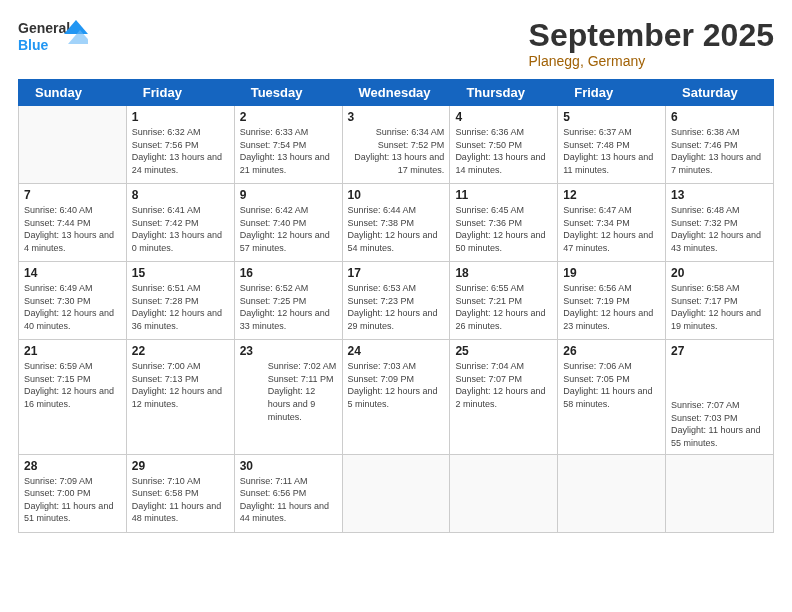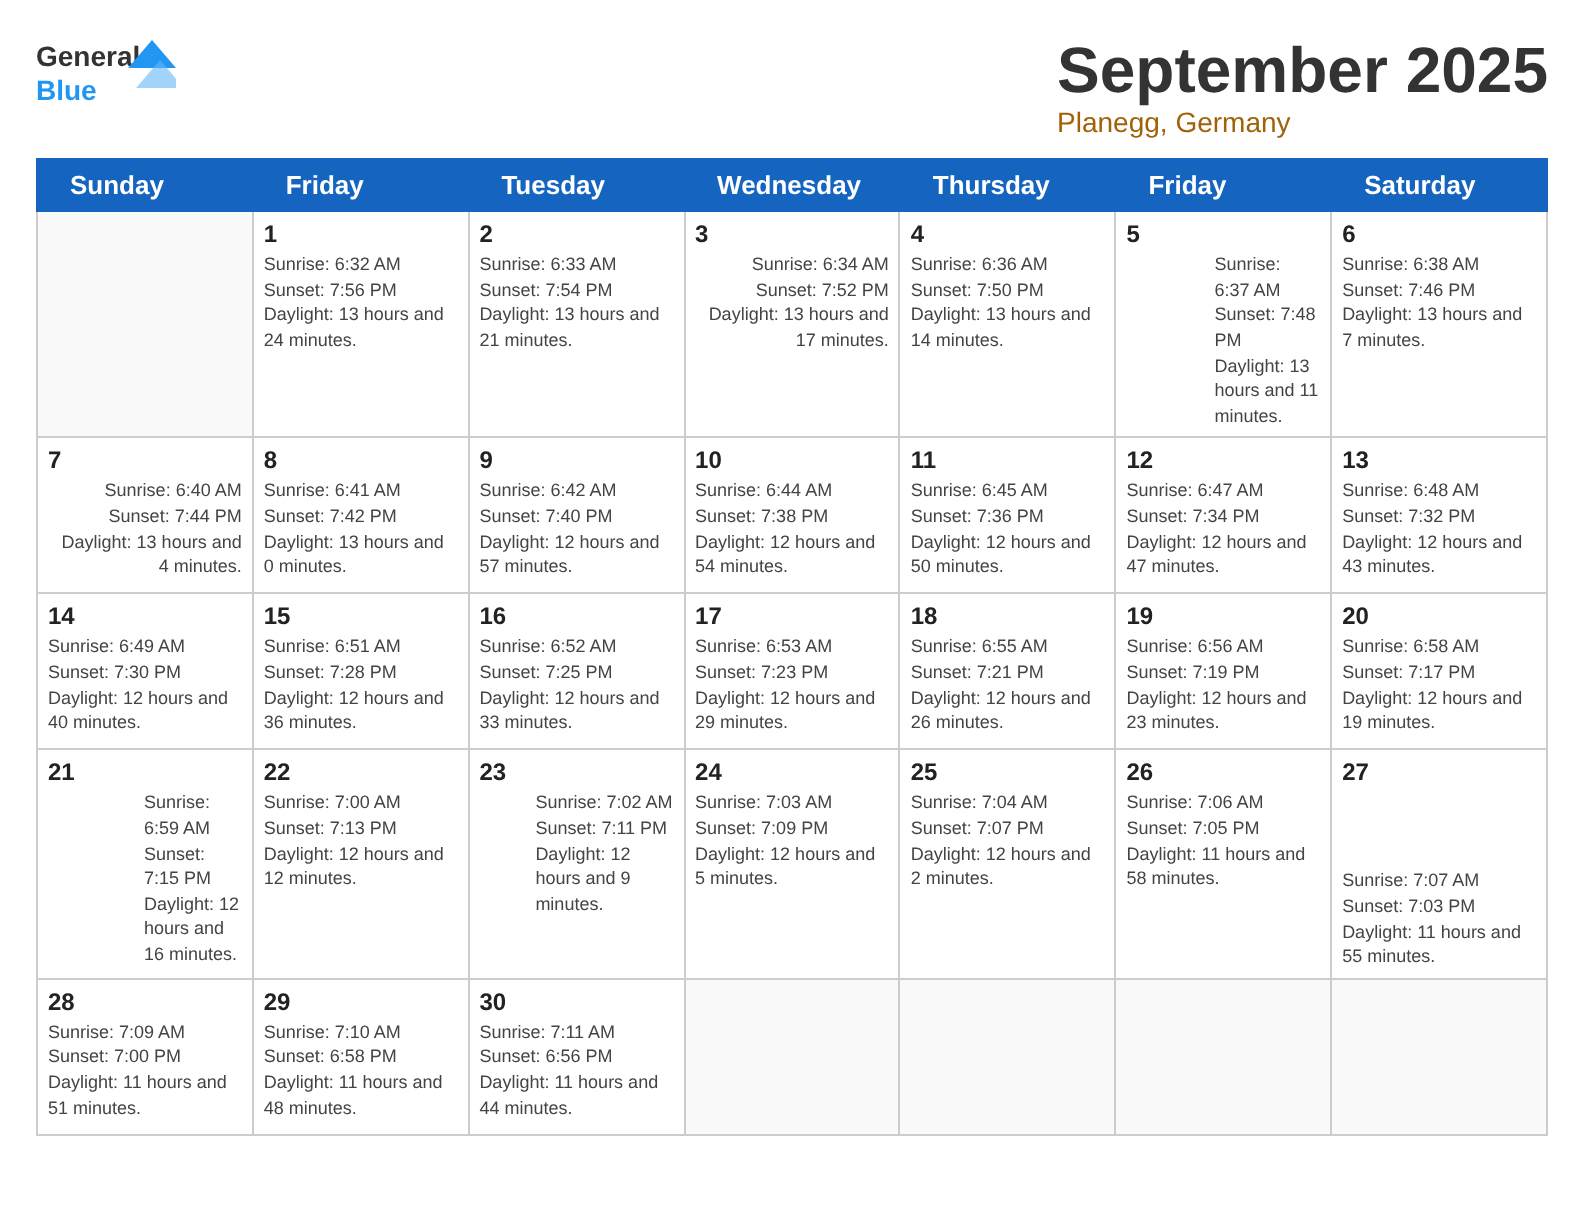--- a/index.html
+++ b/index.html
@@ -131,35 +131,35 @@
 Daylight: 13 hours and 17 minutes.</div>
           </td>
           <td>
             <span class="day-num">4</span>
             <div class="day-info" style="white-space: pre-line;">Sunrise: 6:36 AM
 Sunset: 7:50 PM
 Daylight: 13 hours and 14 minutes.</div>
           </td>
           <td>
             <span class="day-num">5</span>
-            <div class="day-info" style="white-space: pre-line; margin-left: 44px;">Sunrise: 6:37 AM
+            <div class="day-info" style="white-space: pre-line;">Sunrise: 6:37 AM
 Sunset: 7:48 PM
 Daylight: 13 hours and 11 minutes.</div>
           </td>
           <td>
             <span class="day-num">6</span>
             <div class="day-info" style="white-space: pre-line;">Sunrise: 6:38 AM
 Sunset: 7:46 PM
 Daylight: 13 hours and 7 minutes.</div>
           </td>
         </tr>
         <tr>
           <td>
             <span class="day-num">7</span>
-            <div class="day-info" style="white-space: pre-line; text-align: right;">Sunrise: 6:40 AM
+            <div class="day-info" style="white-space: pre-line;">Sunrise: 6:40 AM
 Sunset: 7:44 PM
 Daylight: 13 hours and 4 minutes.</div>
           </td>
           <td>
             <span class="day-num">8</span>
             <div class="day-info" style="white-space: pre-line;">Sunrise: 6:41 AM
 Sunset: 7:42 PM
 Daylight: 13 hours and 0 minutes.</div>
           </td>
           <td>
@@ -233,21 +233,21 @@
           <td>
             <span class="day-num">20</span>
             <div class="day-info" style="white-space: pre-line;">Sunrise: 6:58 AM
 Sunset: 7:17 PM
 Daylight: 12 hours and 19 minutes.</div>
           </td>
         </tr>
         <tr>
           <td>
             <span class="day-num">21</span>
-            <div class="day-info" style="white-space: pre-line; margin-left: 48px;">Sunrise: 6:59 AM
+            <div class="day-info" style="white-space: pre-line;">Sunrise: 6:59 AM
 Sunset: 7:15 PM
 Daylight: 12 hours and 16 minutes.</div>
           </td>
           <td>
             <span class="day-num">22</span>
             <div class="day-info" style="white-space: pre-line;">Sunrise: 7:00 AM
 Sunset: 7:13 PM
 Daylight: 12 hours and 12 minutes.</div>
           </td>
           <td>

